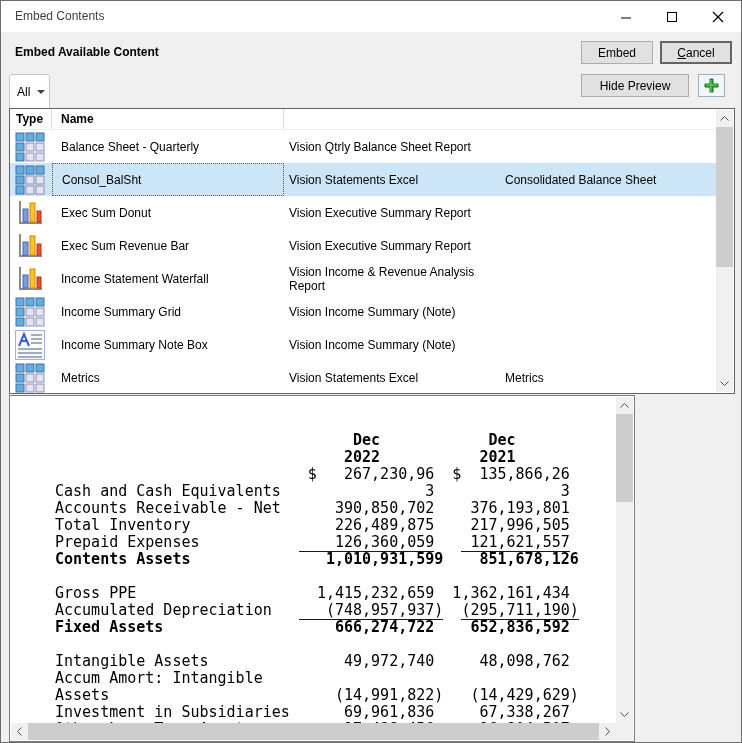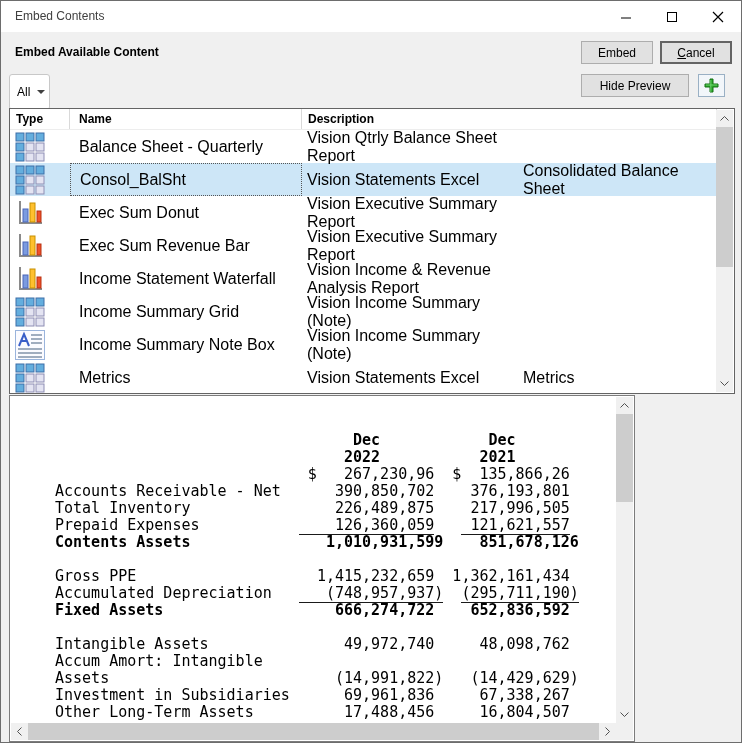--- a/index.html
+++ b/index.html
@@ -24,25 +24,25 @@
     border:1px solid #c8c8c8;border-radius:3px;box-sizing:border-box;font-size:12px;
     display:flex;align-items:center;padding-left:7px;gap:7px;}
   .dd-arrow{width:0;height:0;border-left:4px solid transparent;border-right:4px solid transparent;
     border-top:4px solid #404040;}
   
   .list{position:absolute;left:8px;top:107px;width:726px;height:286px;background:#fff;
     border:1px solid #646464;box-sizing:border-box;}
   .list-inner{position:absolute;left:0;top:0;right:17px;bottom:0;overflow:hidden;}
   .lhead{display:flex;height:20px;border-bottom:1px solid #ededed;background:#fff;font-size:12px;font-weight:bold;}
   .lhead .hc{box-sizing:border-box;border-right:1px solid #d9d9d9;display:flex;align-items:center;}
-  .c-type{width:60px;padding-left:6px;}
+  .c-type{width:42px;padding-left:6px;}
   .c-name{width:232px;padding-left:9px;}
   .c-source{width:215px;padding-left:5px;}
   .c-desc{flex:1;padding-left:6px;}
-  .row{display:flex;height:33px;align-items:center;font-size:16px;background:#fff;}
+  .row{display:flex;height:33px;align-items:center;font-size:12px;background:#fff;}
   .row.sel{background:#cde6f7;}
   .rc{box-sizing:border-box;height:33px;display:flex;align-items:center;}
   .rc.c-name.focus{border:1px dotted #555;}
   .ic{margin-left:5px;}
   
   .sb-v{position:absolute;top:1px;right:1px;bottom:1px;width:17px;background:#f0f0f0;}
   .sb-btn{position:absolute;left:0;width:17px;height:17px;display:flex;align-items:center;justify-content:center;background:#f0f0f0;}
   .sb-thumb-v{position:absolute;left:0;width:17px;background:#cdcdcd;}
   .sb-h{position:absolute;left:1px;right:18px;bottom:1px;height:17px;background:#f0f0f0;}
   .sb-thumb-h{position:absolute;top:0;height:17px;background:#cdcdcd;}
@@ -101,21 +101,20 @@
       <path d="M6 1 h3 v5 h5 v3 h-5 v5 h-3 v-5 h-5 v-3 h5 z" fill="#28a828" stroke="#157015" stroke-width="1"></path>
       <path d="M6.8 2 v12 M1.8 7 h11.5" stroke="#7fdc7f" stroke-width="1" opacity="0.8"></path>
     </svg>
   </div>
 
   <div class="list">
     <div class="list-inner">
       <div class="lhead">
         <div class="hc c-type">Type</div>
         <div class="hc c-name">Name</div>
-        <div class="hc c-desc">Description</div>
       </div>
 
       <div class="row">
         <div class="rc c-type" style="padding-left:0;">
             <span class="ic">
           <svg width="30" height="30" viewBox="0 0 30 30">
             <g stroke="#3c6ea8">
                   <rect x="1" y="1" width="8" height="8" fill="#64aede"></rect>
                   <rect x="11" y="1" width="8" height="8" fill="#64aede"></rect>
                   <rect x="21" y="1" width="8" height="8" fill="#64aede"></rect>
@@ -295,20 +294,21 @@
           </svg>
       </div>
     </div>
   </div>
 
   <div class="preview">
     <div class="ptext">
       <div class="pl b">                                 Dec            Dec</div>
       <div class="pl b">                                2022           2021</div>
       <div class="pl">                            $   267,230,96  $  135,866,26</div>
+      <div class="pl">Cash and Cash Equivalents                3              3</div>
       <div class="pl">Accounts Receivable - Net      390,850,702    376,193,801</div>
       <div class="pl">Total Inventory                226,489,875    217,996,505</div>
       <div class="pl"><span>Prepaid Expenses           </span><span class="us">    126,360,059</span><span>   </span><span class="us"> 121,621,557</span></div>
       <div class="pl b"><span>Contents Assets               </span><span>1,010,931,599</span><span>    </span><span>851,678,126</span></div>
       <div class="pl"></div>
       <div class="pl">Gross PPE                    1,415,232,659  1,362,161,434</div>
       <div class="pl"><span>Accumulated Depreciation   </span><span class="us">   (748,957,937)</span><span>  </span><span class="us">(295,711,190)</span></div>
       <div class="pl b">Fixed Assets                   666,274,722    652,836,592</div>
       <div class="pl"></div>
       <div class="pl">Intangible Assets               49,972,740     48,098,762</div>

